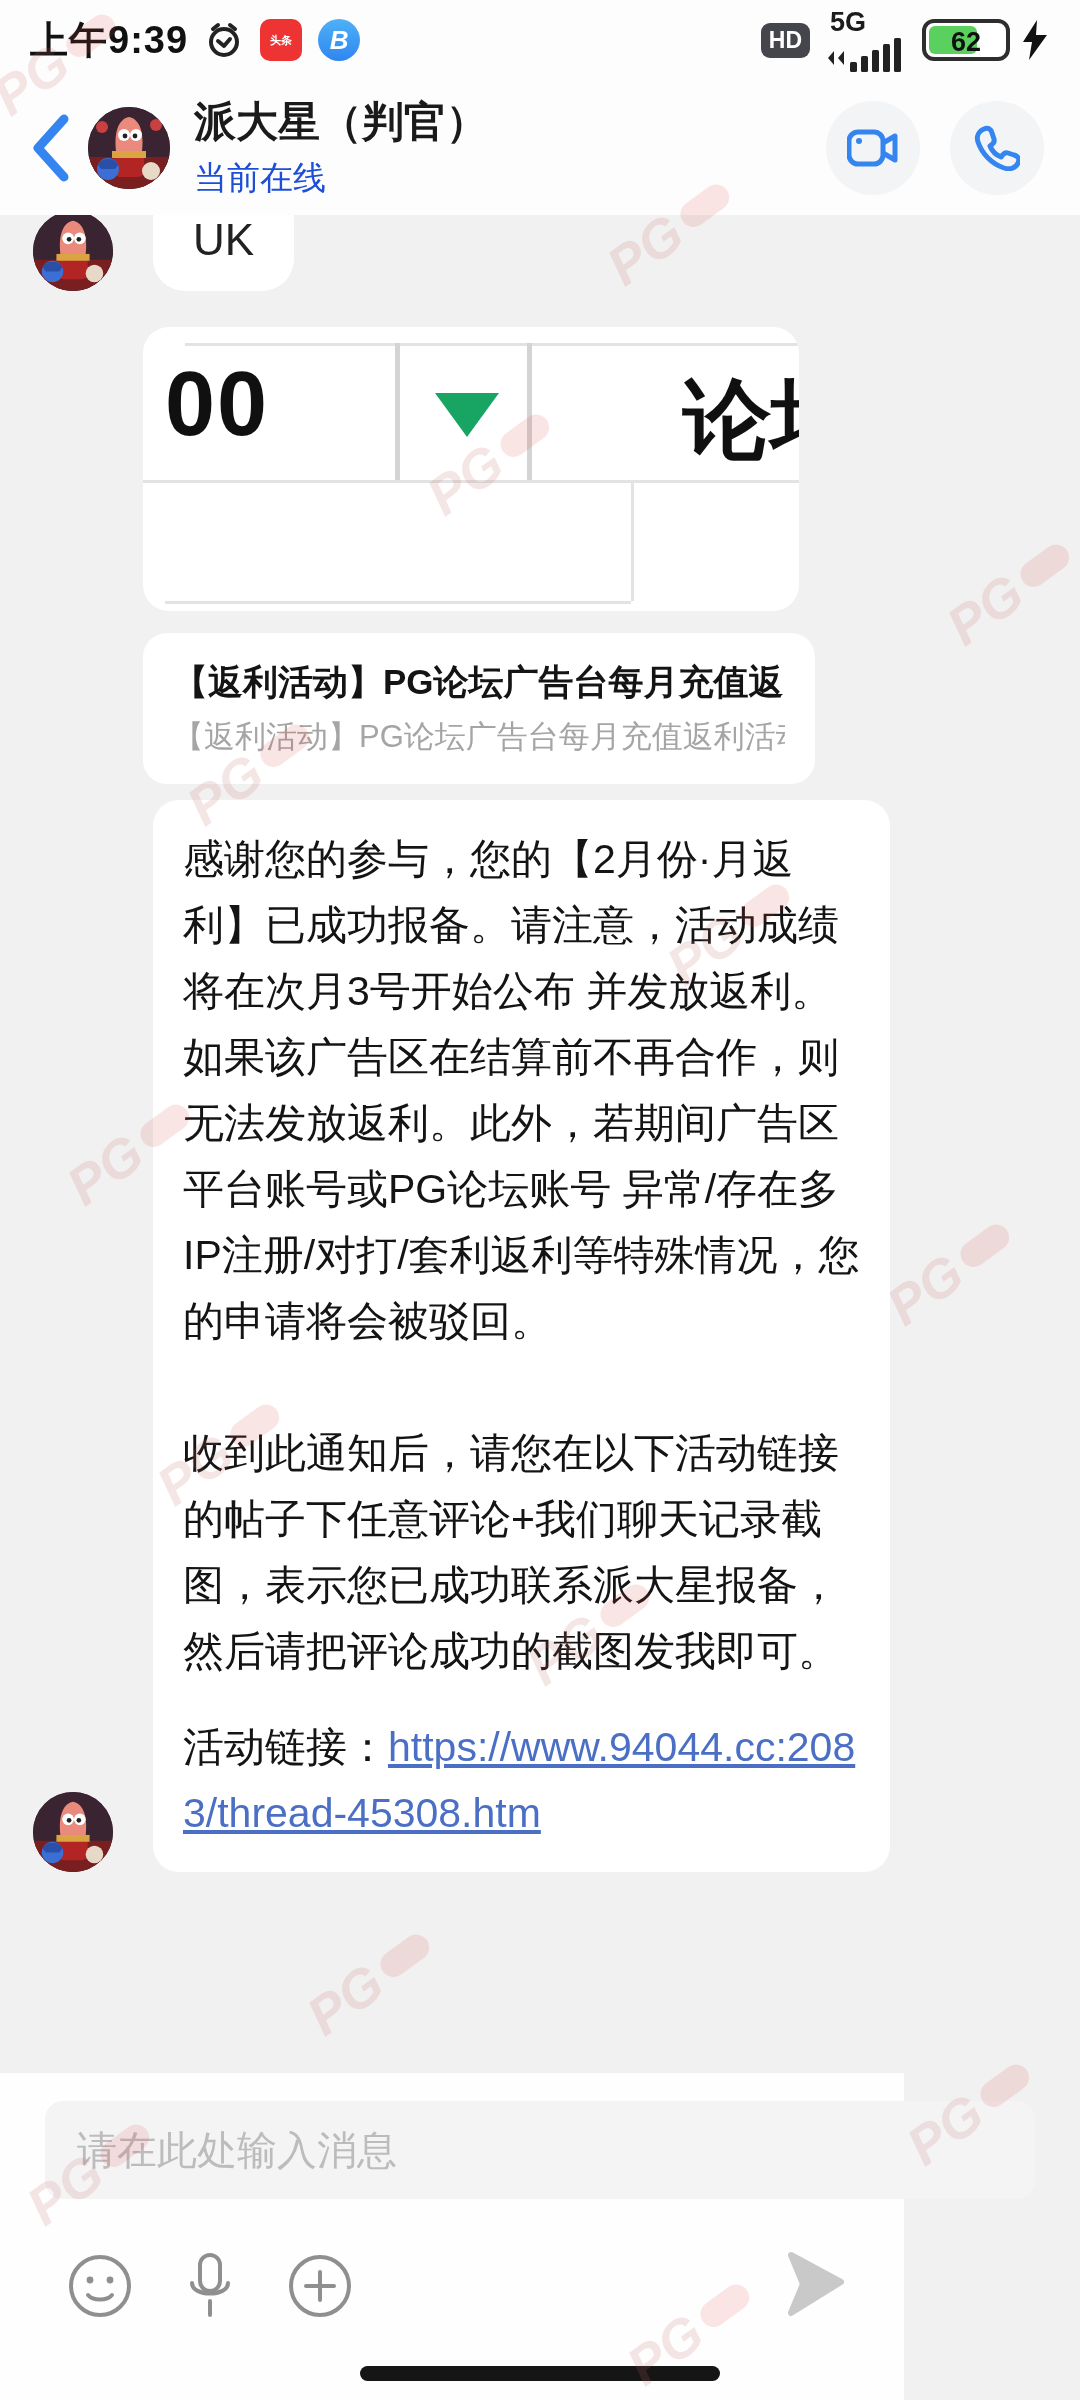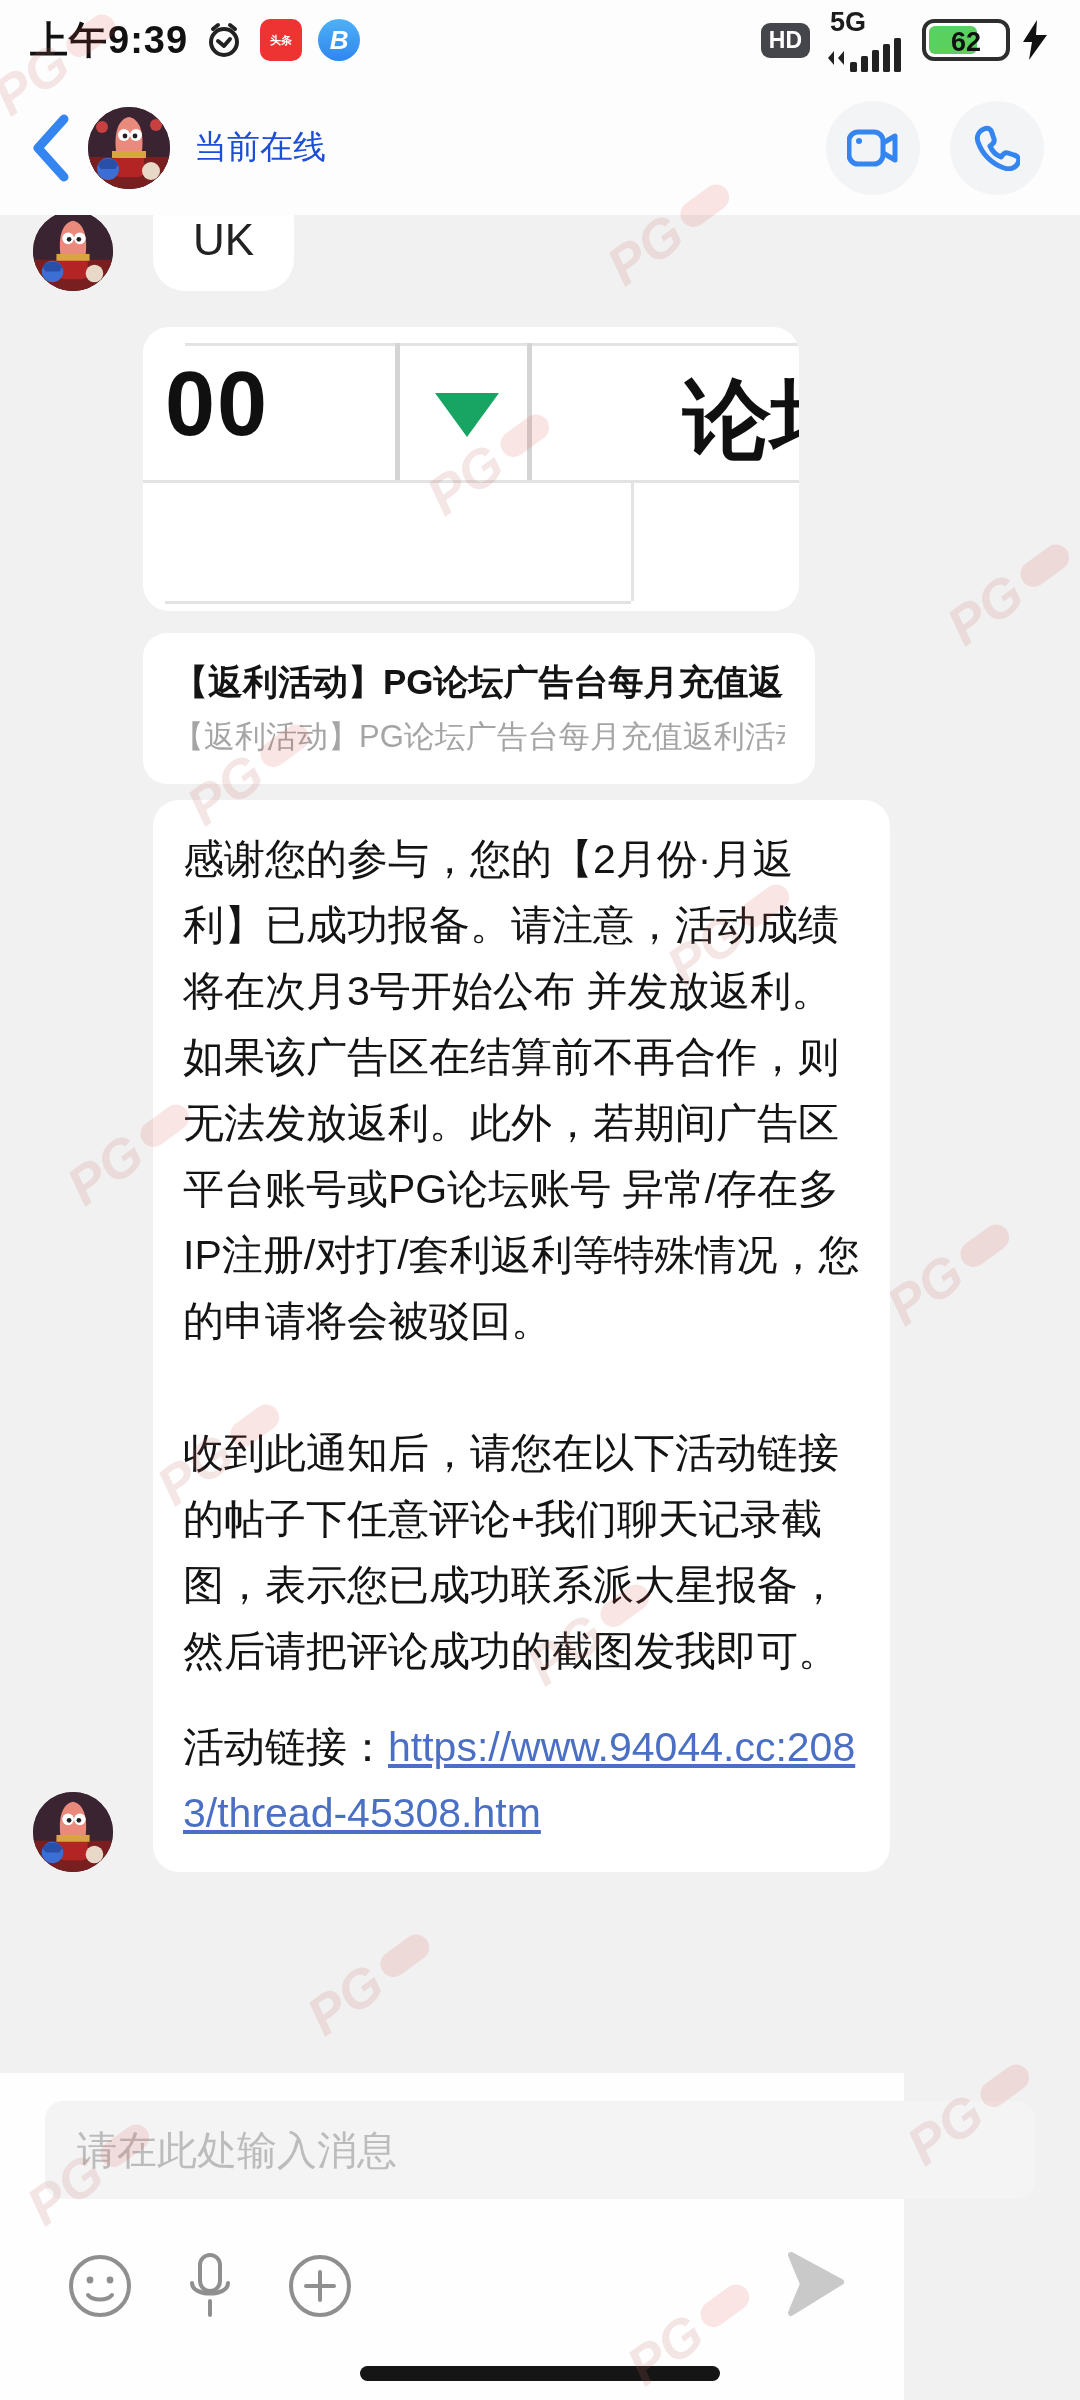--- a/index.html
+++ b/index.html
@@ -140,20 +140,21 @@
         <rect x="26" y="44" width="30" height="26" rx="6" fill="#b32525"></rect>
         <rect x="24" y="44" width="34" height="7" fill="#d9a441"></rect>
         <circle cx="20" cy="62" r="11" fill="#3b6fd6"></circle>
         <path d="M10 58 C12 50 28 50 30 58 L27 62 L13 62 Z" fill="#2a4fa8"></path>
         <circle cx="63" cy="64" r="9" fill="#e8d8c8"></circle>
         <circle cx="14" cy="20" r="6" fill="#c84040"></circle>
           <circle cx="68" cy="18" r="6" fill="#c84040"></circle>
       </svg>
     </div>
     <div class="header-texts">
+      <span class="header-title">派大星（判官）</span>
       <span class="header-status" style="color:#1d4ed8;">当前在线</span>
     </div>
     <div class="round-btn">
       <svg width="52" height="40" viewBox="0 0 52 40">
         <rect x="2" y="4" width="34" height="32" rx="9" fill="none" stroke="#3585f0" stroke-width="5"></rect>
         <path d="M36 15 L48 8 L48 32 L36 25" fill="none" stroke="#3585f0" stroke-width="5" stroke-linejoin="round"></path>
         <circle cx="12" cy="13" r="3" fill="#3585f0"></circle>
       </svg>
     </div>
     <div class="round-btn">

